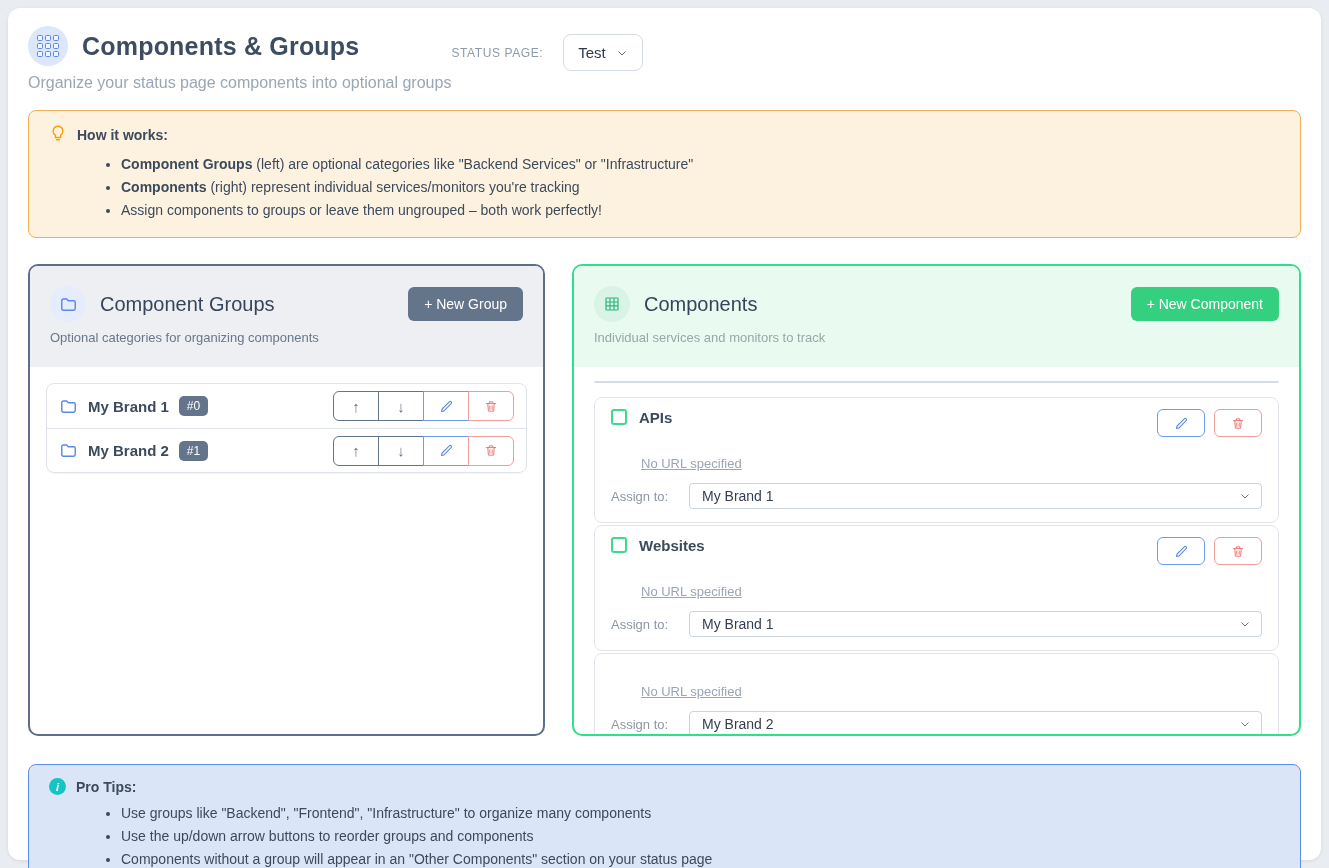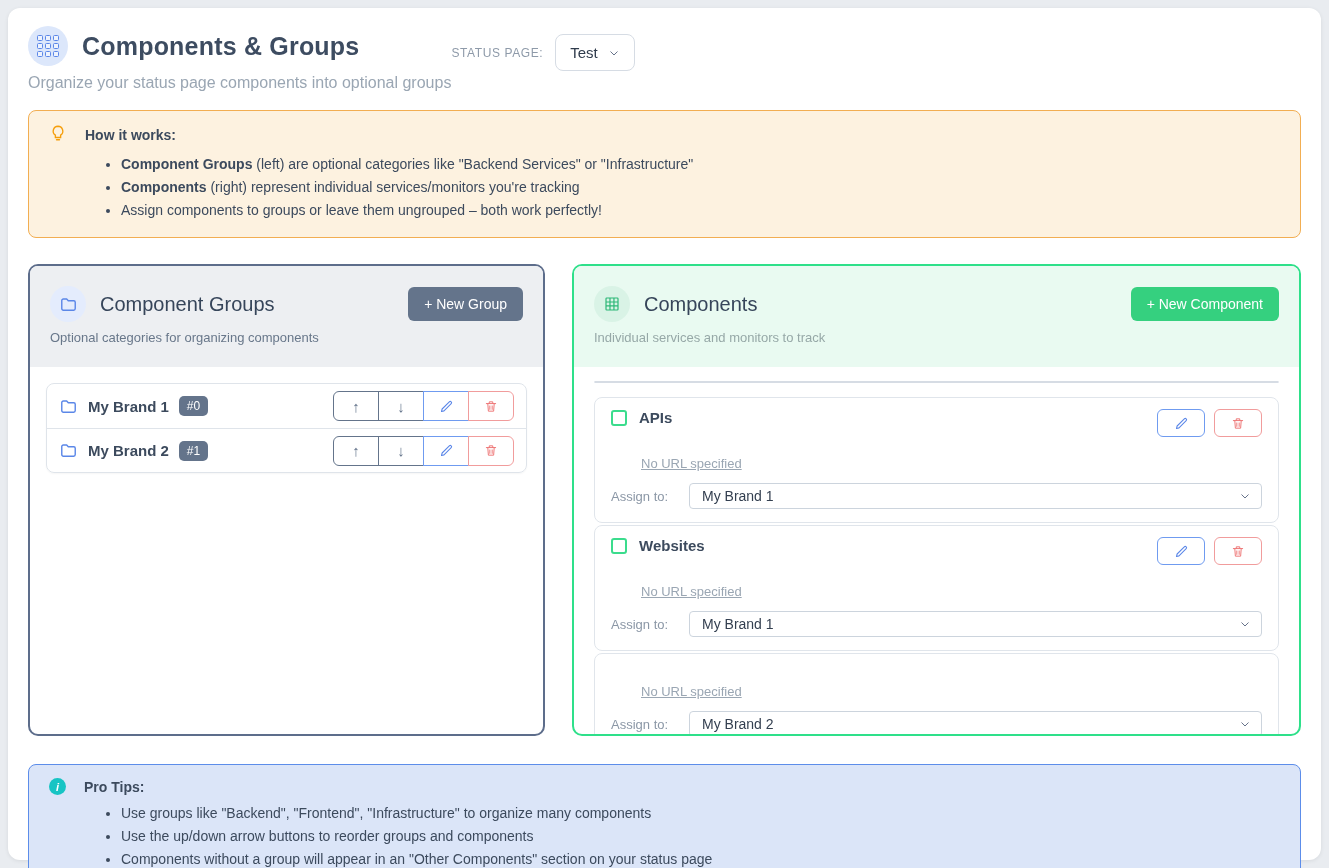--- a/index.html
+++ b/index.html
@@ -19,36 +19,36 @@
   .header-row { display: flex; align-items: flex-start; justify-content: flex-start; }
   .header-left .title-line { display: flex; align-items: center; gap: 14px; }
   .app-icon {
     width: 40px; height: 40px; border-radius: 50%;
     background: #dce7fb; display: grid; place-items: center;
   }
   .dots-grid { display: grid; grid-template-columns: repeat(3, 6px); grid-template-rows: repeat(3, 6px); gap: 2px; }
   .dots-grid i { border: 1.6px solid #5b87e8; border-radius: 1.5px; background: #eef3fd; display: block; }
   .page-title { font-size: 25px; font-weight: 600; color: #3d4c61; letter-spacing: .2px; }
   .page-subtitle { font-size: 16px; color: #9aa6b3; margin-top: 8px; }
-  .header-right { display: flex; align-items: center; gap: 12px; margin-top: 8px; }
+  .header-right { display: flex; align-items: center; gap: 20px; margin-top: 8px; }
   .status-page-label { font-size: 12px; color: #8e9aa9; letter-spacing: .6px; font-weight: 500; }
   .status-select {
     display: flex; align-items: center; gap: 10px;
     border: 1px solid #d6dce4; border-radius: 8px;
     background: #fff; padding: 9px 14px; cursor: pointer;
     font-size: 15px; color: #2f3b4c; min-width: 76px;
   }
   .chev { width: 12px; height: 12px; stroke: #66738a; stroke-width: 2; fill: none; }
   
   .hint-box {
     margin-top: 18px; border-radius: 8px; padding: 13px 20px 15px;
   }
   .how-box { background: #fdf2e0; border: 1px solid #f2ae52; }
   .tips-box { background: #dbe5f8; border: 1.5px solid #5c8dea; margin-top: 28px; }
-  .hint-title-row { display: flex; align-items: center; gap: 18px; }
+  .hint-title-row { display: flex; align-items: center; gap: 10px; }
   .hint-title { font-size: 14px; font-weight: 700; color: #3c4a5d; }
   .hint-box ul { margin-top: 7px; padding-left: 72px; }
   .hint-box li { font-size: 14px; color: #3c4a5d; line-height: 23px; }
   .bulb-icon svg { width: 18px; height: 18px; stroke: #f59e0b; fill: none; stroke-width: 1.8; stroke-linecap: round; }
   .info-icon {
     width: 17px; height: 17px; border-radius: 50%;
     background: #17c4c4; color: #fff; font-size: 11px; font-weight: 700;
     display: grid; place-items: center; font-style: italic;
   }
   
@@ -93,21 +93,21 @@
     margin: 14px 20px 14px; display: flex; align-items: stretch;
     border: 1px solid #d6dce4; border-radius: 8px; height: 40px; overflow: hidden;
   }
   .search-icon-cell { width: 44px; display: grid; place-items: center; border-right: 1px solid #d6dce4; }
   .search-icon-cell svg { width: 18px; height: 18px; stroke: #5d6d85; stroke-width: 1.8; fill: none; stroke-linecap: round; }
   .search-input { flex: 1; border: none; outline: none; padding: 0 14px; font-size: 15px; color: #334155; font-family: inherit; }
   .search-input::placeholder { color: #a8b2bf; }
   .comp-list { padding: 0 20px; }
   .comp-card { border: 1px solid #e0e5eb; border-radius: 8px; padding: 11px 16px 13px; margin-bottom: 2px; background: #fff; }
   .comp-top { display: flex; justify-content: space-between; align-items: flex-start; }
-  .comp-name-wrap { display: flex; align-items: flex-end; gap: 12px; }
+  .comp-name-wrap { display: flex; align-items: flex-start; gap: 12px; }
   .comp-checkbox { width: 16px; height: 16px; border: 2px solid #3bdc8d; border-radius: 3px; background: #fff; }
   .comp-name { font-size: 15px; font-weight: 700; color: #3c4a5d; }
   .comp-url { font-size: 13px; color: #9aa6b3; margin: 19px 0 0 30px; text-decoration: underline; }
   .comp-actions { display: flex; gap: 9px; }
   .card-btn { width: 48px; height: 28px; border-radius: 6px; background: #fff; display: grid; place-items: center; cursor: pointer; }
   .assign-row { display: flex; align-items: center; gap: 16px; margin-top: 12px; }
   .assign-label { font-size: 13px; color: #8b97a6; width: 62px; }
   .assign-select {
     flex: 1; display: flex; align-items: center; justify-content: space-between;
     border: 1px solid #ccd4dd; border-radius: 4px; height: 26px; padding: 0 10px 0 12px;

